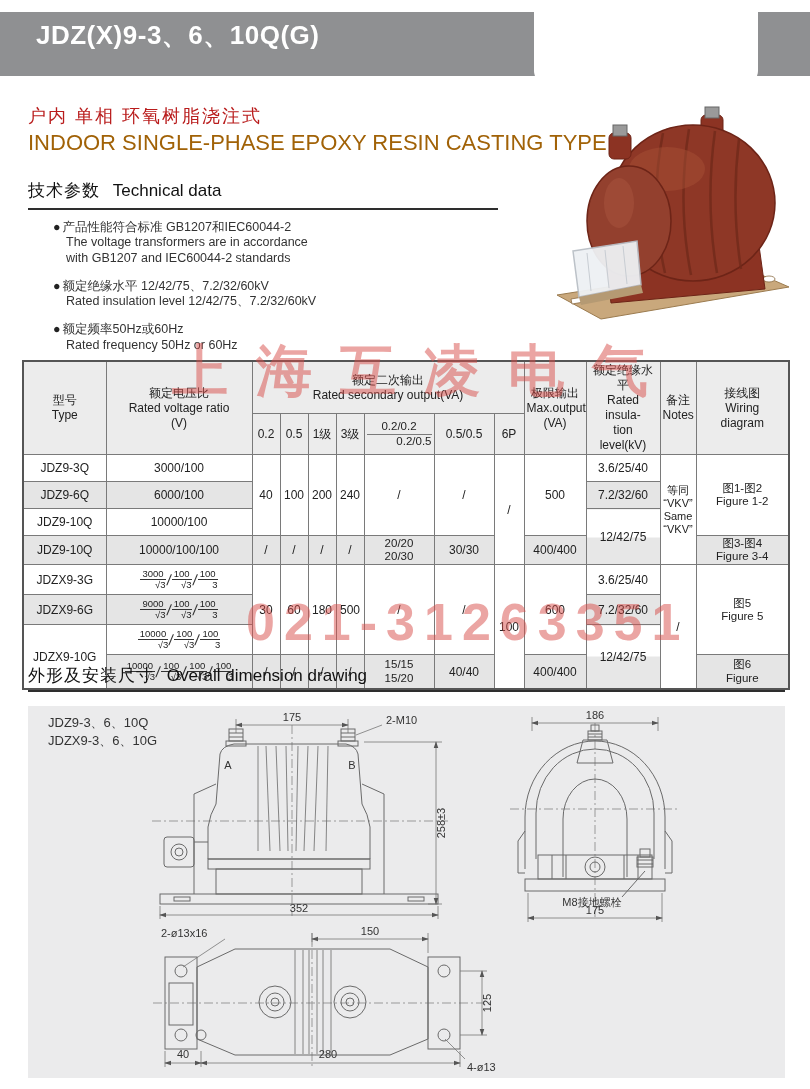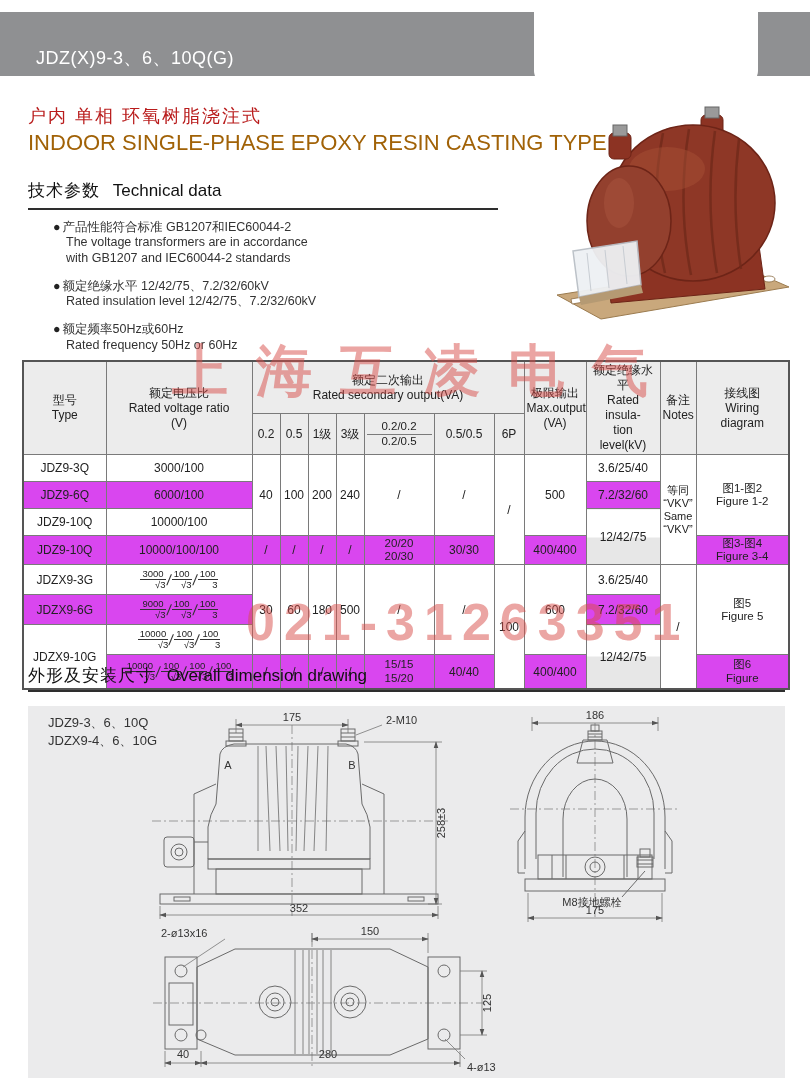--- a/index.html
+++ b/index.html
@@ -1,21 +1,21 @@
 <!DOCTYPE html>
 <html><head>
 <meta charset="utf-8">
 <style>
   html,body{margin:0;padding:0;background:#fff;}
   body{font-family:"Liberation Sans","DejaVu Sans",sans-serif;color:#222;}
   #page{position:relative;width:810px;height:1089px;background:#fff;overflow:hidden;}
 
   
   .graybar{position:absolute;left:0;top:12px;width:810px;height:64px;background:#8f9092;}
-  .doc-title{position:absolute;left:36px;top:18px;color:#fff;font-size:18px;font-weight:normal;letter-spacing:.5px;margin-top:28px;}
+  .doc-title{position:absolute;left:36px;top:18px;color:#fff;font-size:26px;font-weight:bold;letter-spacing:.5px;}
   .doc-subtitle{position:absolute;left:36px;top:50px;color:#fff;font-size:14px;}
   .logobox{position:absolute;left:534px;top:0;width:224px;height:83px;background:#fff;border-radius:12px;}
 
   
   .intro-cn{position:absolute;left:28px;top:104px;font-size:18px;color:#b91c1c;letter-spacing:2px;}
   .intro-en{position:absolute;left:28px;top:130px;font-size:22px;color:#a16207;}
   .sec-head{position:absolute;font-size:17px;color:#111;}
   .sec-head .cn{letter-spacing:1px;}
   .sec-head .en{margin-left:8px;}
   .rule{position:absolute;border-bottom:2px solid #2e2e2e;height:0;}
@@ -30,24 +30,24 @@
   .wm2{left:246px;top:592px;font-size:52px;letter-spacing:9px;}
   .wm3{left:272px;top:640px;font-size:42px;letter-spacing:5px;}
 
   
   table.spec{position:absolute;left:22px;top:360px;border-collapse:collapse;table-layout:fixed;width:766px;background:#fff;border:2px solid #555;z-index:2;}
   table.spec th,table.spec td{border:1px solid #7a7a7a;text-align:center;vertical-align:middle;padding:1px 2px;font-size:12px;color:#222;overflow:hidden;}
   table.spec thead th{background:#ececec;font-weight:normal;line-height:1.25;}
   table.spec thead .h1 th{height:36px;}
   table.spec thead .h2 th{height:26px;}
   tr.rA{height:27px;} tr.rB{height:30px;} tr.rC{height:34px;}
-  td.sh{background:#d946ef;}
+  td.sh{background:#e5e5e5;}
   td.grad{background:linear-gradient(#fff 0 50%,#e7e7e7 50% 100%);}
   .dual div{line-height:1.15;font-size:11.5px;}
-  .dual .dl{border-top:1px solid #7a7a7a;}
+  .dual .dl{border-top:1px solid #7a7a7a;text-align:right;}
   .two div{line-height:1.15;font-size:11.5px;}
   td.notes div{font-size:11px;line-height:1.18;}
   .frac{display:inline-block;vertical-align:middle;text-align:right;font-size:9.5px;line-height:1.05;}
   .fn{display:block;border-bottom:1px solid #333;padding:0 2px;}
   .fd{display:block;}
   .fsep{display:inline-block;vertical-align:middle;font-size:15px;color:#333;margin:0 1px;transform:skewX(-8deg);}
 
   
   .panel{position:absolute;left:28px;top:706px;width:757px;height:372px;background:#ebebec;z-index:1;}
   .models{position:absolute;left:48px;top:714px;font-size:13px;color:#333;line-height:1.4;z-index:2;}
@@ -294,21 +294,21 @@
 
   <div class="sec-head" style="left:28px;top:664px;z-index:2;">
     <span class="cn">外形及安装尺寸</span>
     <span class="en">Overall dimension drawing</span>
   </div>
   <div class="rule" style="left:28px;top:690px;width:757px;z-index:2;"></div>
 
   <div class="panel"></div>
   <div class="models">
     <div>JDZ9-3、6、10Q</div>
-    <div>JDZX9-4、6、10G</div>
+    <div>JDZX9-3、6、10G</div>
   </div>
 
   <svg class="drw" style="left:130px;top:709px;" width="340" height="215" viewBox="0 0 340 215">
     <defs>
       <marker id="fa" markerWidth="9" markerHeight="8" refX="8" refY="4" orient="auto-start-reverse">
         <path d="M0,1 L9,4 L0,7 z" fill="#555"></path>
       </marker>
     </defs>
     <g stroke="#6a6a6a" fill="none" stroke-width="1">
 

